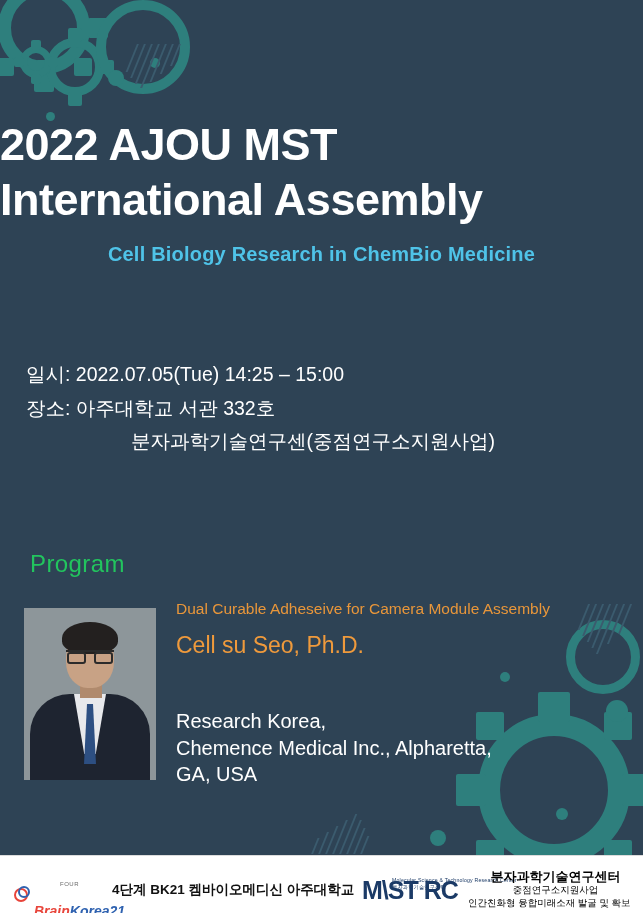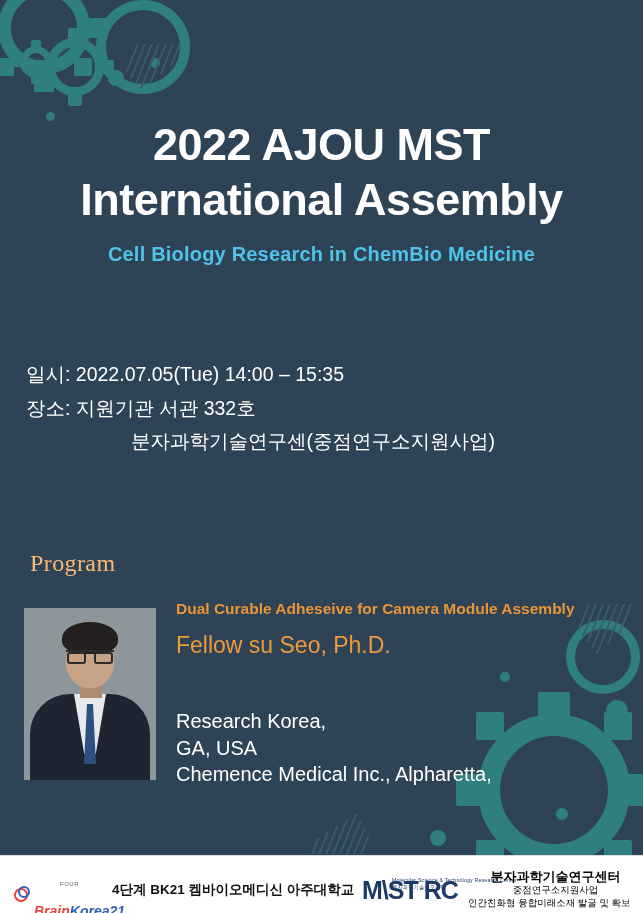--- a/index.html
+++ b/index.html
@@ -55,21 +55,21 @@
     position: absolute;
     border-radius: 2px;
   }
 
   
   .title {
     position: absolute;
     left: 0;
     top: 118px;
     width: 643px;
-    text-align: center;
+    text-align: left;
     color: #ffffff;
     font-size: 45px;
     font-weight: bold;
     line-height: 1.22;
     letter-spacing: -0.5px;
   }
   .subtitle {
     position: absolute;
     left: 0;
     top: 243px;
@@ -90,24 +90,23 @@
     line-height: 1.72;
     font-weight: 500;
   }
   .info .indent {
     padding-left: 105px;
   }
   .program-label {
     position: absolute;
     left: 30px;
     top: 550px;
-    color: #fdba74;
+    color: #22c55e;
     font-size: 24px;
     letter-spacing: 0.4px;
-    font-family: Liberation Serif, serif;
   }
   .photo {
     position: absolute;
     left: 24px;
     top: 608px;
     width: 132px;
     height: 172px;
     overflow: hidden;
     background: linear-gradient(#6f7e86, #55636d);
   }
@@ -170,21 +169,21 @@
     clip-path: polygon(25% 0, 75% 0, 100% 100%, 0 100%);
   }
 
   .talk-title {
     position: absolute;
     left: 176px;
     top: 600px;
     width: 460px;
     color: #e8963a;
     font-size: 15.5px;
-    font-weight: bold;
+    font-weight: normal;
   }
   .speaker {
     position: absolute;
     left: 176px;
     top: 632px;
     color: #ef9a3c;
     font-size: 23px;
   }
   .affiliation {
     position: absolute;
@@ -402,47 +401,47 @@
     </div>
 
     <div class="title">
       <div>2022 AJOU MST</div>
       <div>International Assembly</div>
     </div>
 
     <div class="subtitle">Cell Biology Research in ChemBio Medicine</div>
 
     <div class="info">
-      <div>일시: 2022.07.05(Tue) 14:00 – 15:35</div>
-      <div>장소: 지원기관 서관 332호</div>
+      <div>일시: 2022.07.05(Tue) 14:25 – 15:00</div>
+      <div>장소: 아주대학교 서관 332호</div>
       <div class="indent">분자과학기술연구센(중점연구소지원사업)</div>
     </div>
 
     <div class="program-label">Program</div>
 
     <div class="photo">
       <div class="bg-wall"></div>
       <div class="suit"></div>
       <div class="shirt"></div>
       <div class="tie"></div>
       <div class="neck"></div>
       <div class="head"></div>
       <div class="hair"></div>
       <div class="glasses">
         <div class="glass-l"></div>
         <div class="glass-r"></div>
       </div>
     </div>
 
     <div class="talk-title">Dual Curable Adheseive for Camera Module Assembly</div>
-    <div class="speaker">Fellow su Seo, Ph.D.</div>
+    <div class="speaker">Cell su Seo, Ph.D.</div>
     <div class="affiliation">
       <div>Research Korea,</div>
+      <div>Chemence Medical Inc., Alpharetta,</div>
       <div>GA, USA</div>
-      <div>Chemence Medical Inc., Alpharetta,</div>
     </div>
   </div>
 
   <div class="footer">
 
     <div class="bk-logo">
       <span class="bk-mark">
         <span class="c1"></span>
           <span class="c2"></span>
       </span>

